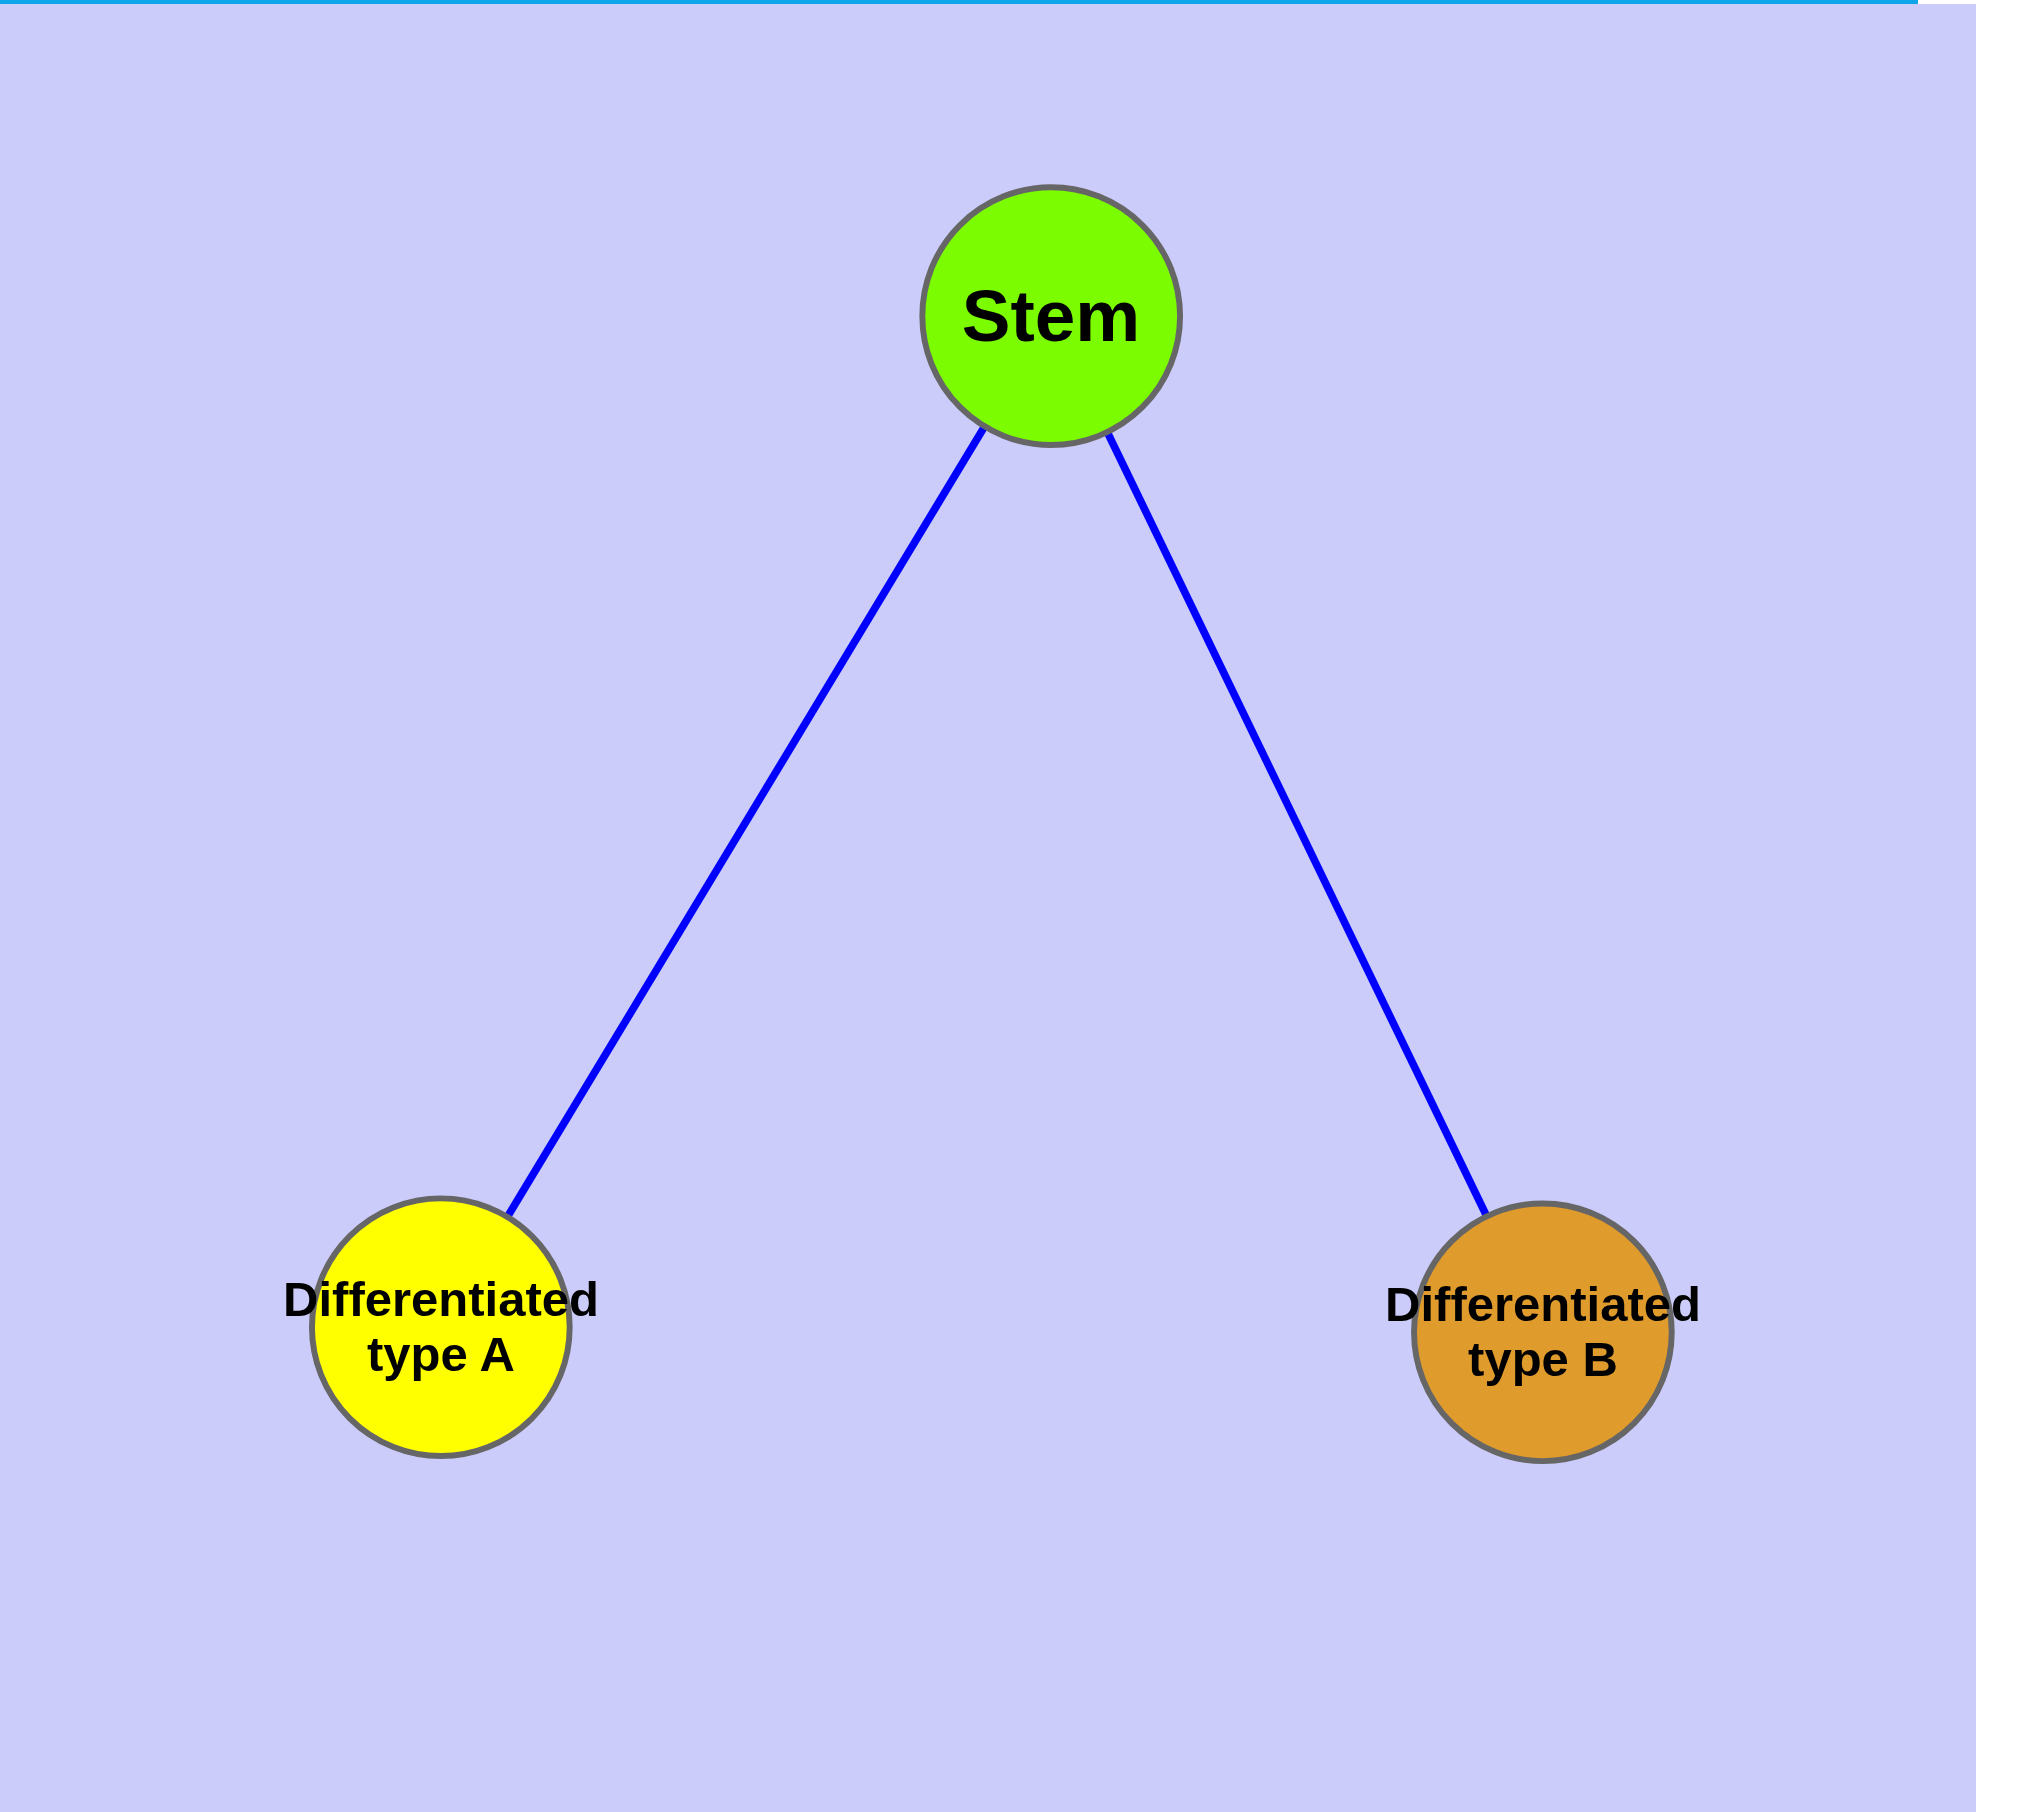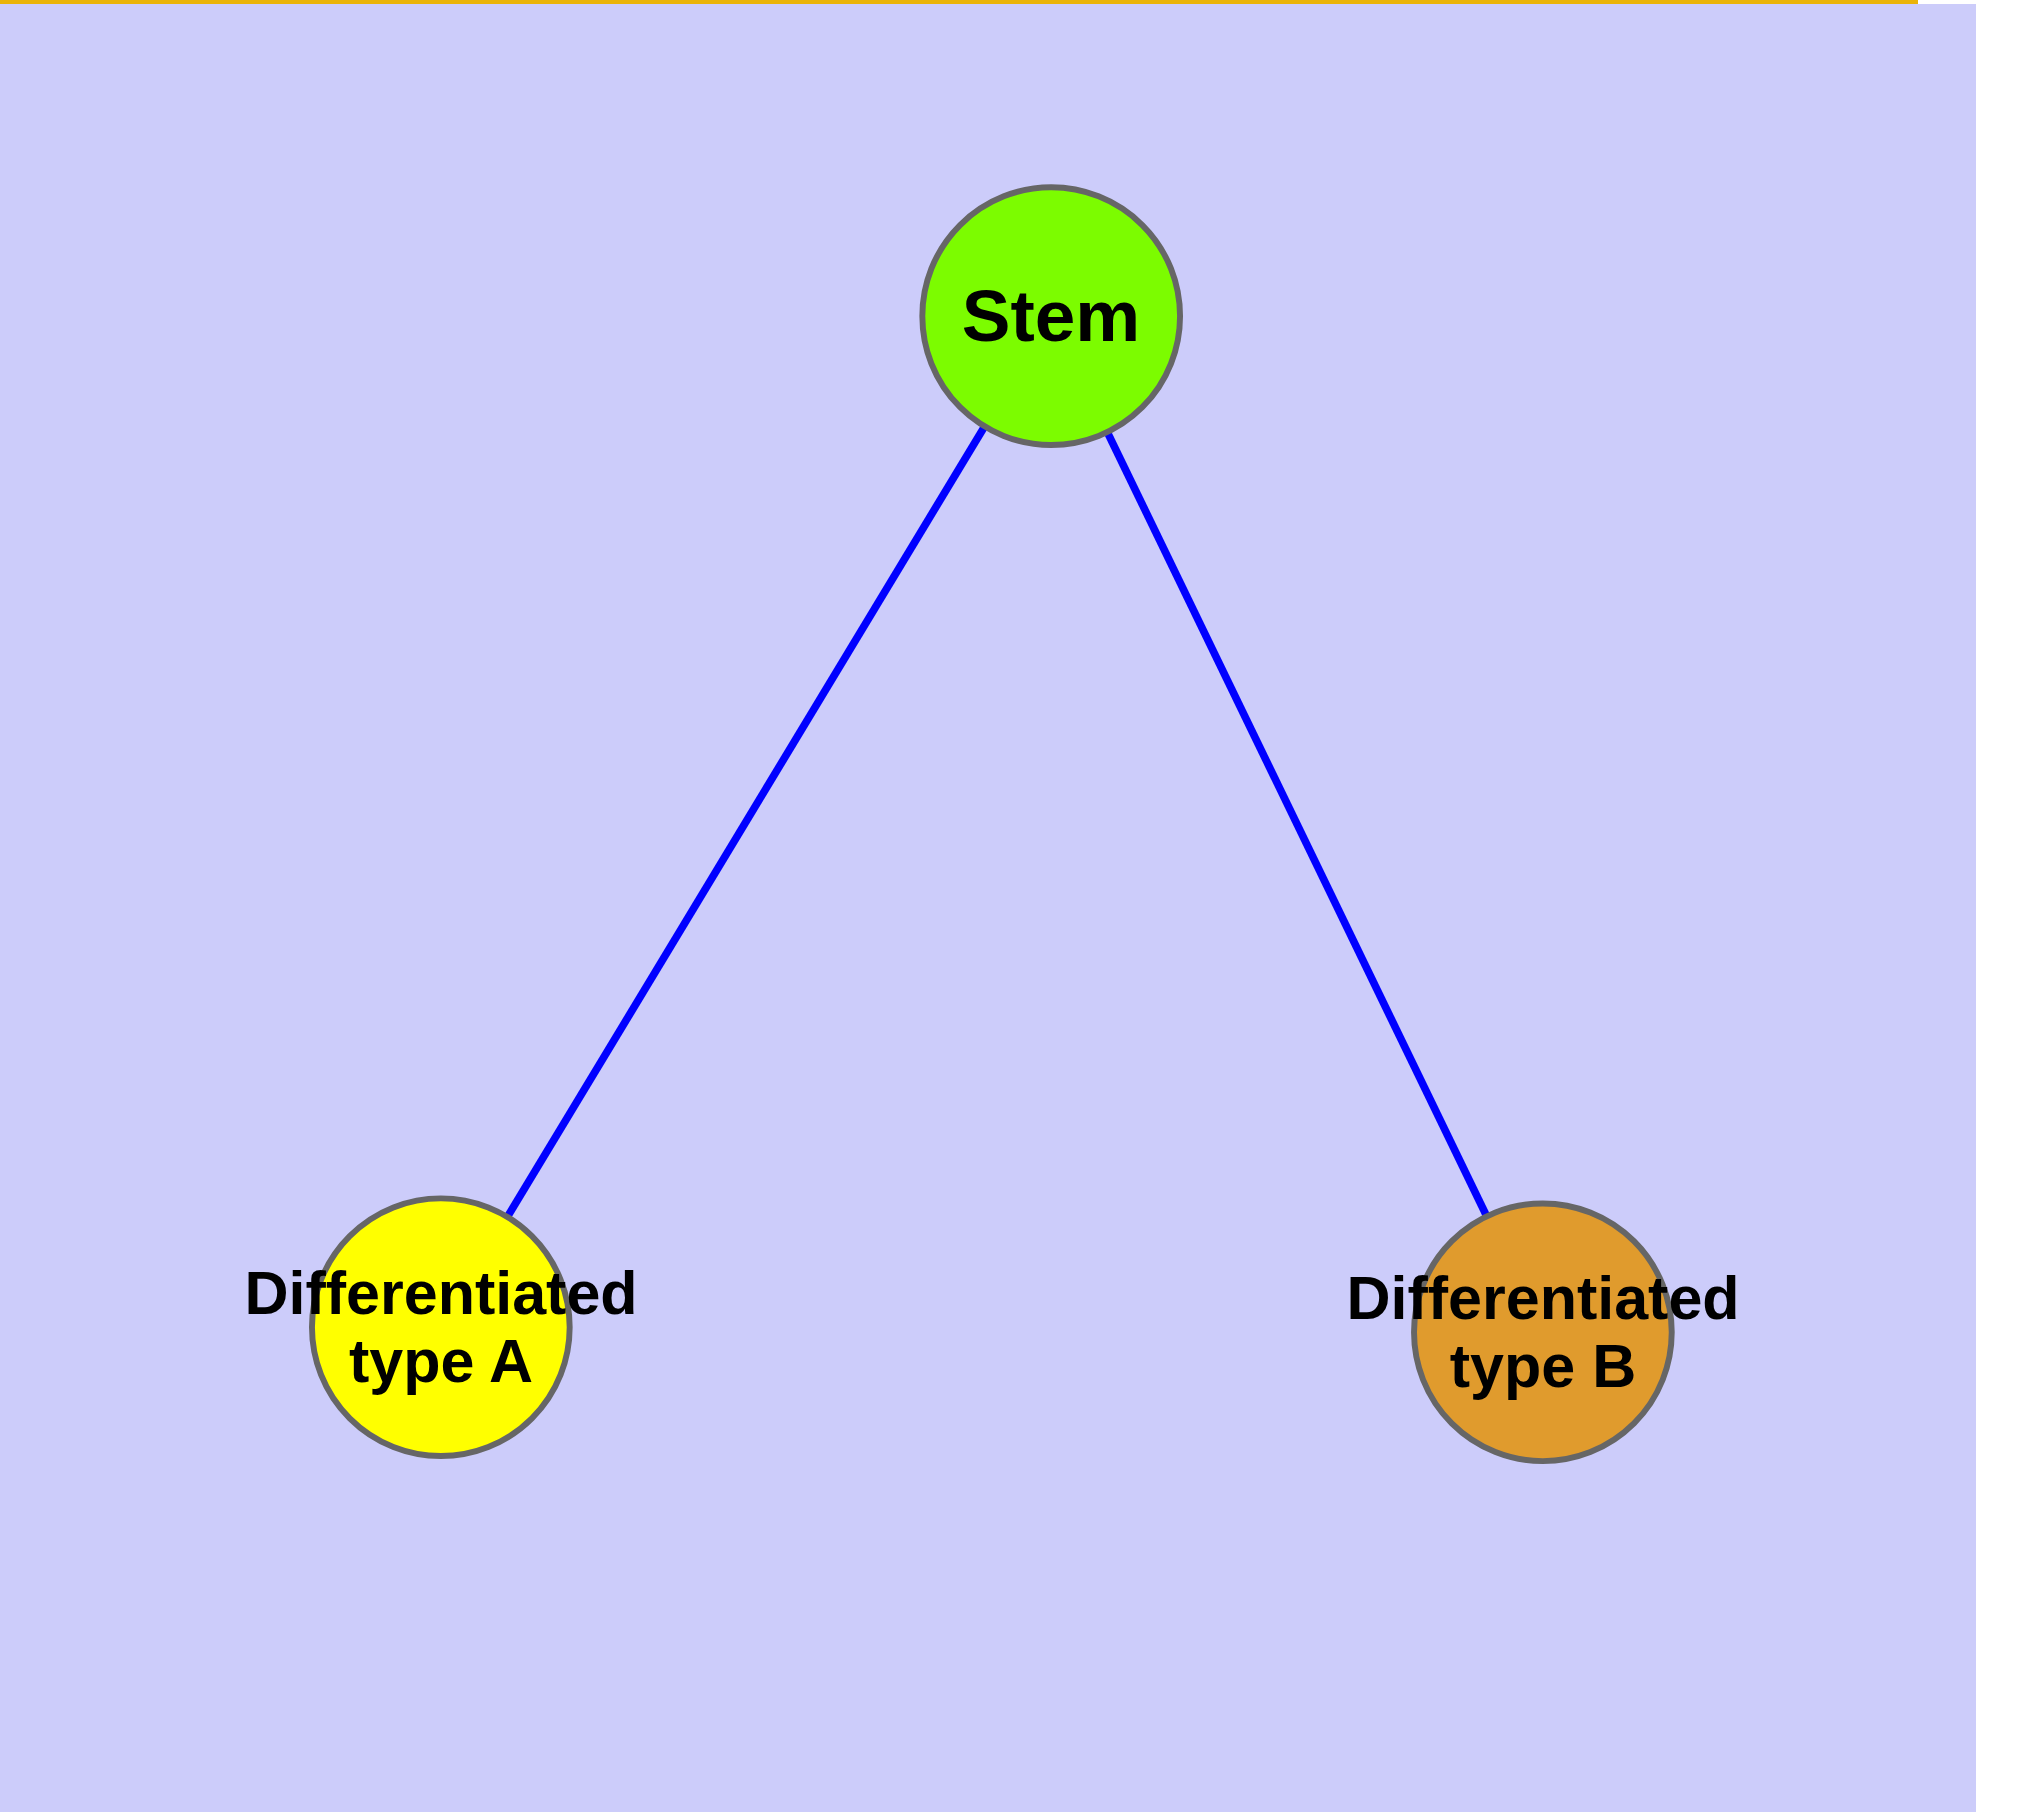--- a/index.html
+++ b/index.html
@@ -11,21 +11,21 @@
     width: 2021px;
     height: 1812px;
     overflow: hidden;
     font-family: "Liberation Sans", sans-serif;
   }
 
   #graph-canvas {
     position: relative;
     width: 1918px;
     height: 1812px;
-    background: #eab308;
+    background: #0ea5e9;
   }
 
   #plot-area {
     position: absolute;
     left: 0px;
     top: 4.2px;
     width: 1976px;
     height: 1808px;
     background: #ccccfa;
   }
@@ -44,21 +44,21 @@
     color: #000000;
     font-family: "Liberation Sans", sans-serif;
     font-weight: bold;
     text-align: center;
     line-height: 1.12;
     white-space: pre;
     pointer-events: none;
     transform: translate(-50%, -50%);
   }
   .node-label.stem-label   { font-size: 73px; }
-  .node-label.leaf-label   { font-size: 61px; }
+  .node-label.leaf-label   { font-size: 49px; }
 </style>
 </head>
 <body>
 
 <div id="graph-canvas">
 
   <div id="plot-area" style="background: rgb(204, 204, 250);"></div>
 
   <svg id="graph-svg" viewBox="0 0 2384 2138" preserveAspectRatio="none">
     <g id="edge-layer">

